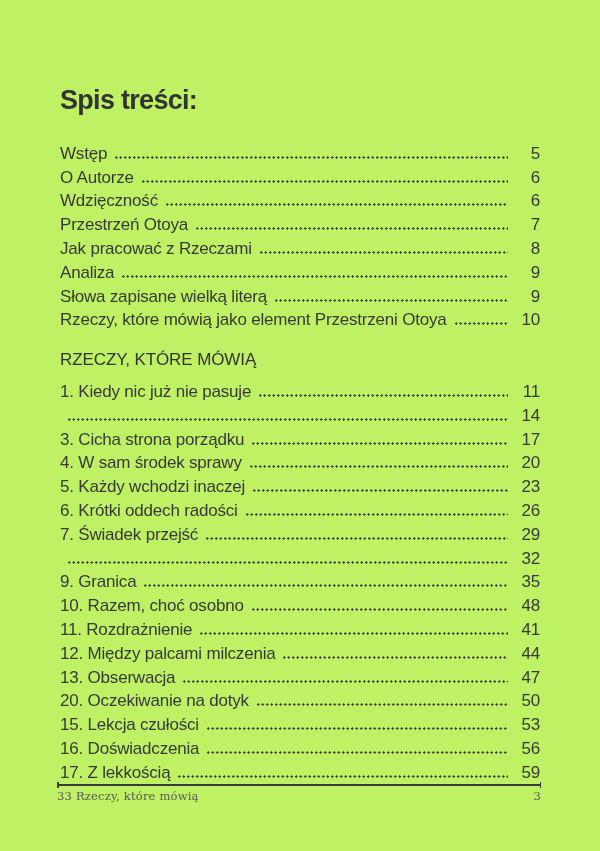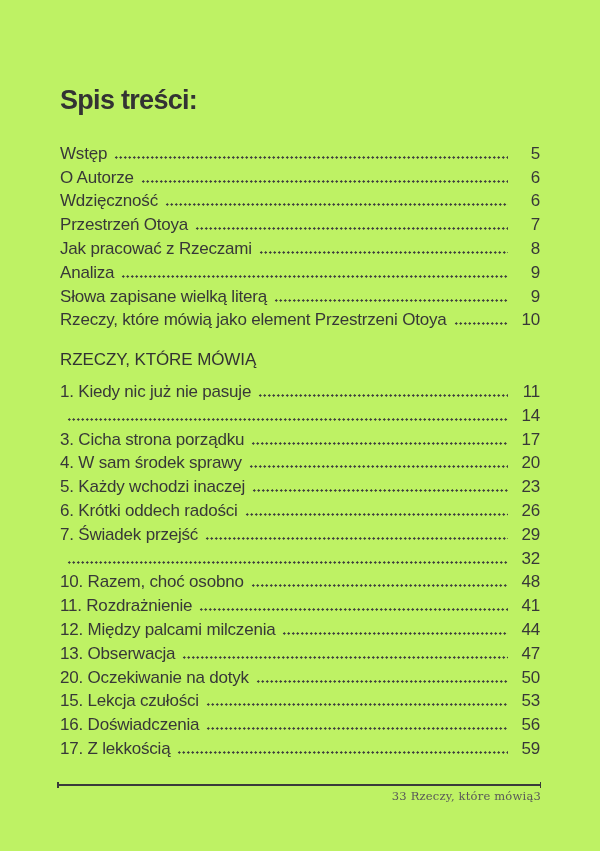--- a/index.html
+++ b/index.html
@@ -80,21 +80,21 @@
     position: absolute;
     top: -2.5px;
     width: 1.5px;
     height: 6.5px;
     background: #3a3a3a;
   }
   .footer-rule::before { left: 0; }
   .footer-rule::after { right: 0; }
   .footer-text-row {
     display: flex;
-    justify-content: flex-end;
+    justify-content: space-between;
     margin-top: 3px;
     font-family: "DejaVu Serif", "Liberation Serif", serif;
     font-size: 11.5px;
     color: #585858;
     letter-spacing: 0.2px;
   }
 </style>
 </head>
 <body>
 
@@ -197,20 +197,25 @@
           <span class="toc-label">7. Świadek przejść</span>
           <span class="leader"></span>
           <span class="toc-page">29</span>
         </div>
 
         <div class="toc-row">
           <span class="leader"></span>
           <span class="toc-page">32</span>
         </div>
 
+        <div class="toc-row">
+          <span class="toc-label">9. Granica</span>
+          <span class="leader"></span>
+          <span class="toc-page">35</span>
+        </div>
 
         <div class="toc-row">
           <span class="toc-label">10. Razem, choć osobno</span>
           <span class="leader"></span>
           <span class="toc-page">48</span>
         </div>
 
         <div class="toc-row">
           <span class="toc-label">11. Rozdrażnienie</span>
           <span class="leader"></span>

